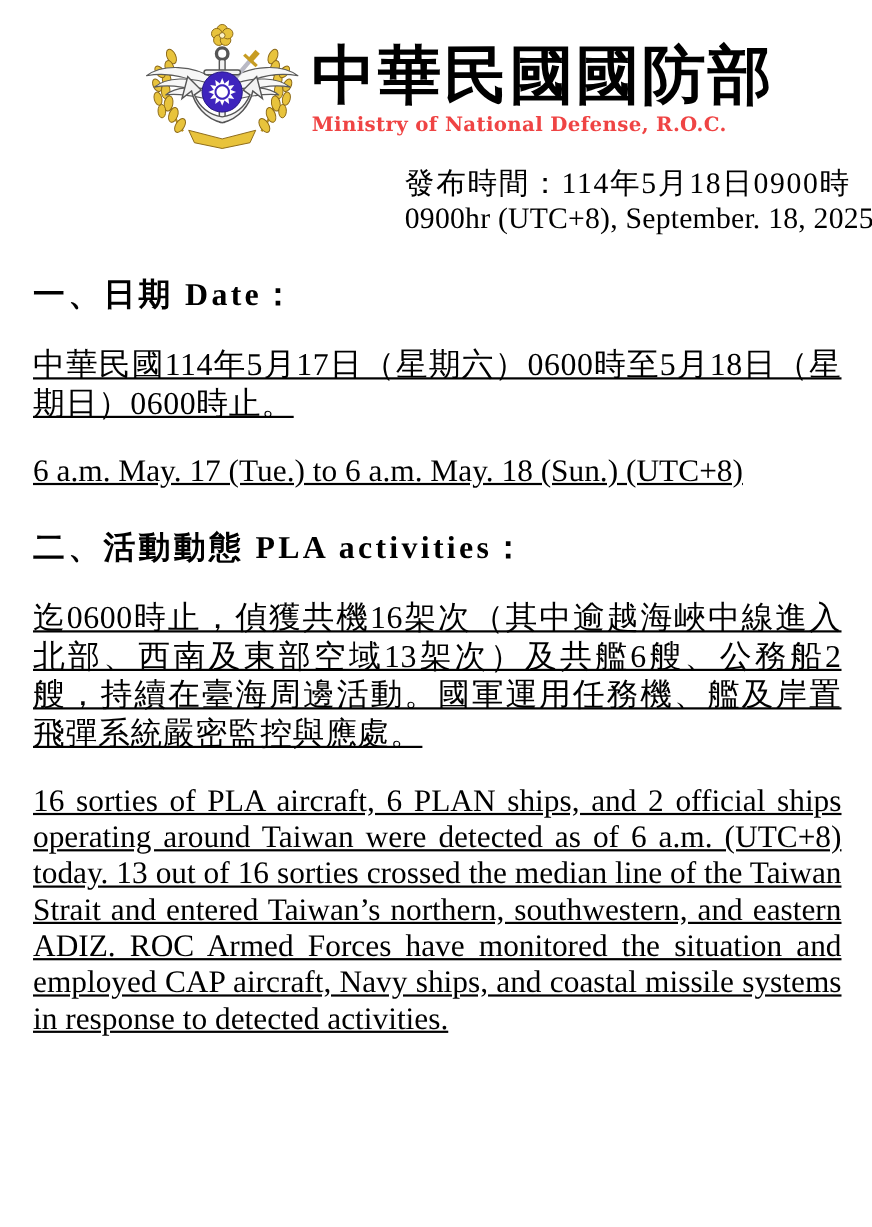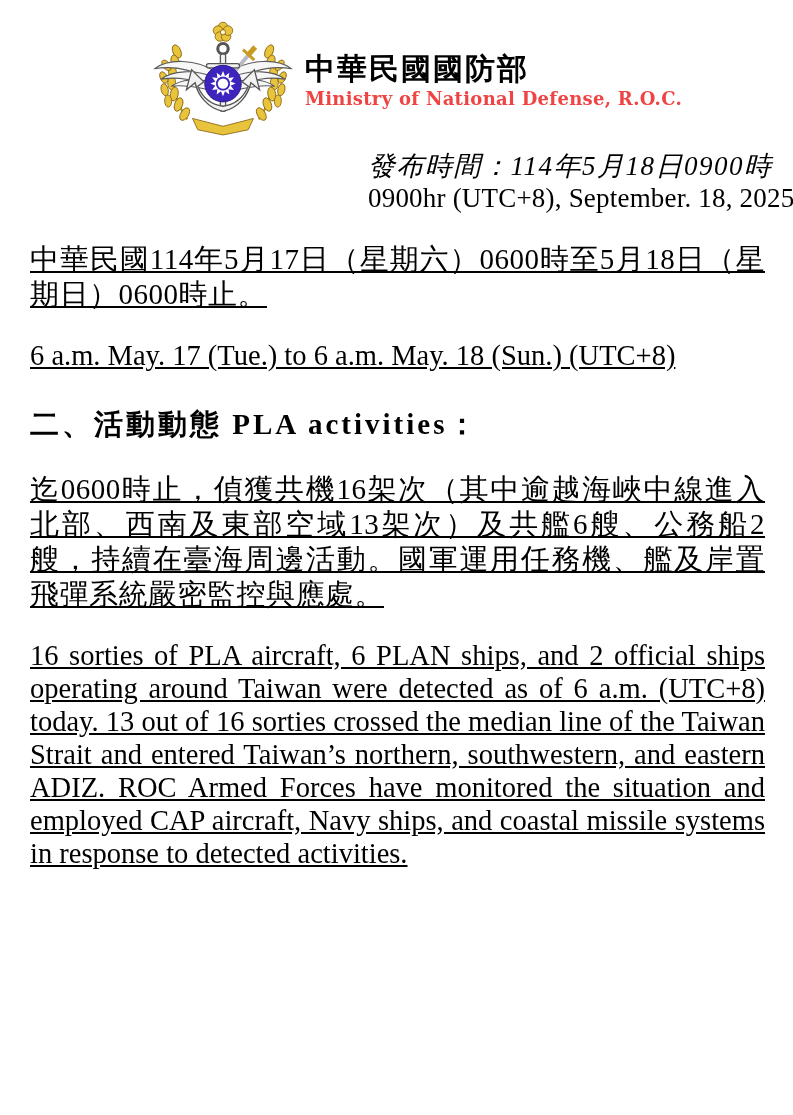--- a/index.html
+++ b/index.html
@@ -11,32 +11,32 @@
   .page { padding: 20px 28px 0 30px; box-sizing: border-box; width: 793px; }
 
   
   .org-header {
     display: flex; align-items: center; justify-content: center;
     gap: 8px; margin-left: 36px;
   }
   .emblem { width: 148px; height: 122px; flex: 0 0 auto; }
   .org-names { display: flex; flex-direction: column; }
   .org-zh {
-    font-size: 30px; font-weight: bold; letter-spacing: 2px;
+    font-size: 58px; font-weight: bold; letter-spacing: 2px;
     line-height: 1.08; white-space: nowrap;
   }
   .org-en {
     font-family: "DejaVu Serif", "Liberation Serif", serif;
     font-size: 18px; font-weight: bold; color: #ef4444;
     letter-spacing: 0.3px; margin-top: 2px; white-space: nowrap;
   }
 
   
   .release { margin: 8px 0 0 338px; font-size: 27px; line-height: 1.2; }
-  .release-zh { letter-spacing: 1.5px; white-space: nowrap; font-style: italic; }
+  .release-zh { letter-spacing: 1.5px; white-space: nowrap; }
   .release-en { letter-spacing: 0.2px; white-space: nowrap; }
 
   
   .doc-title { text-align: center; margin-top: 22px; line-height: 1.12; }
   .title-zh { font-size: 29px; font-weight: bold; letter-spacing: 7px; }
   .title-en { font-size: 28px; font-weight: bold; letter-spacing: -0.3px; margin-top: 2px; }
 
   
   .sec-heading {
     font-size: 29px; font-weight: bold; letter-spacing: 3px;
@@ -134,20 +134,21 @@
 
   <div class="release">
     <div class="release-zh">發布時間：114年5月18日0900時</div>
     <div class="release-en">0900hr (UTC+8), September. 18, 2025</div>
   </div>
 
   <div class="doc-title">
   </div>
 
   <section>
+    <h2 class="sec-heading">一、日期 Date：</h2>
     <p class="para zh">中華民國114年5月17日（星期六）0600時至5月18日（星期日）0600時止。</p>
     <p class="para en">6 a.m. May. 17 (Tue.) to 6 a.m. May. 18 (Sun.) (UTC+8)</p>
   </section>
 
   <section>
     <h2 class="sec-heading">二、活動動態 PLA activities：</h2>
     <p class="para zh">迄0600時止，偵獲共機16架次（其中逾越海峽中線進入北部、西南及東部空域13架次）及共艦6艘、公務船2艘，持續在臺海周邊活動。國軍運用任務機、艦及岸置飛彈系統嚴密監控與應處。</p>
     <p class="para en">16 sorties of PLA aircraft, 6 PLAN ships, and 2 official ships operating around Taiwan were detected as of 6 a.m. (UTC+8) today. 13 out of 16 sorties crossed the median line of the Taiwan Strait and entered Taiwan’s northern, southwestern, and eastern ADIZ. ROC Armed Forces have monitored the situation and employed CAP aircraft, Navy ships, and coastal missile systems in response to detected activities.</p>
   </section>
 

